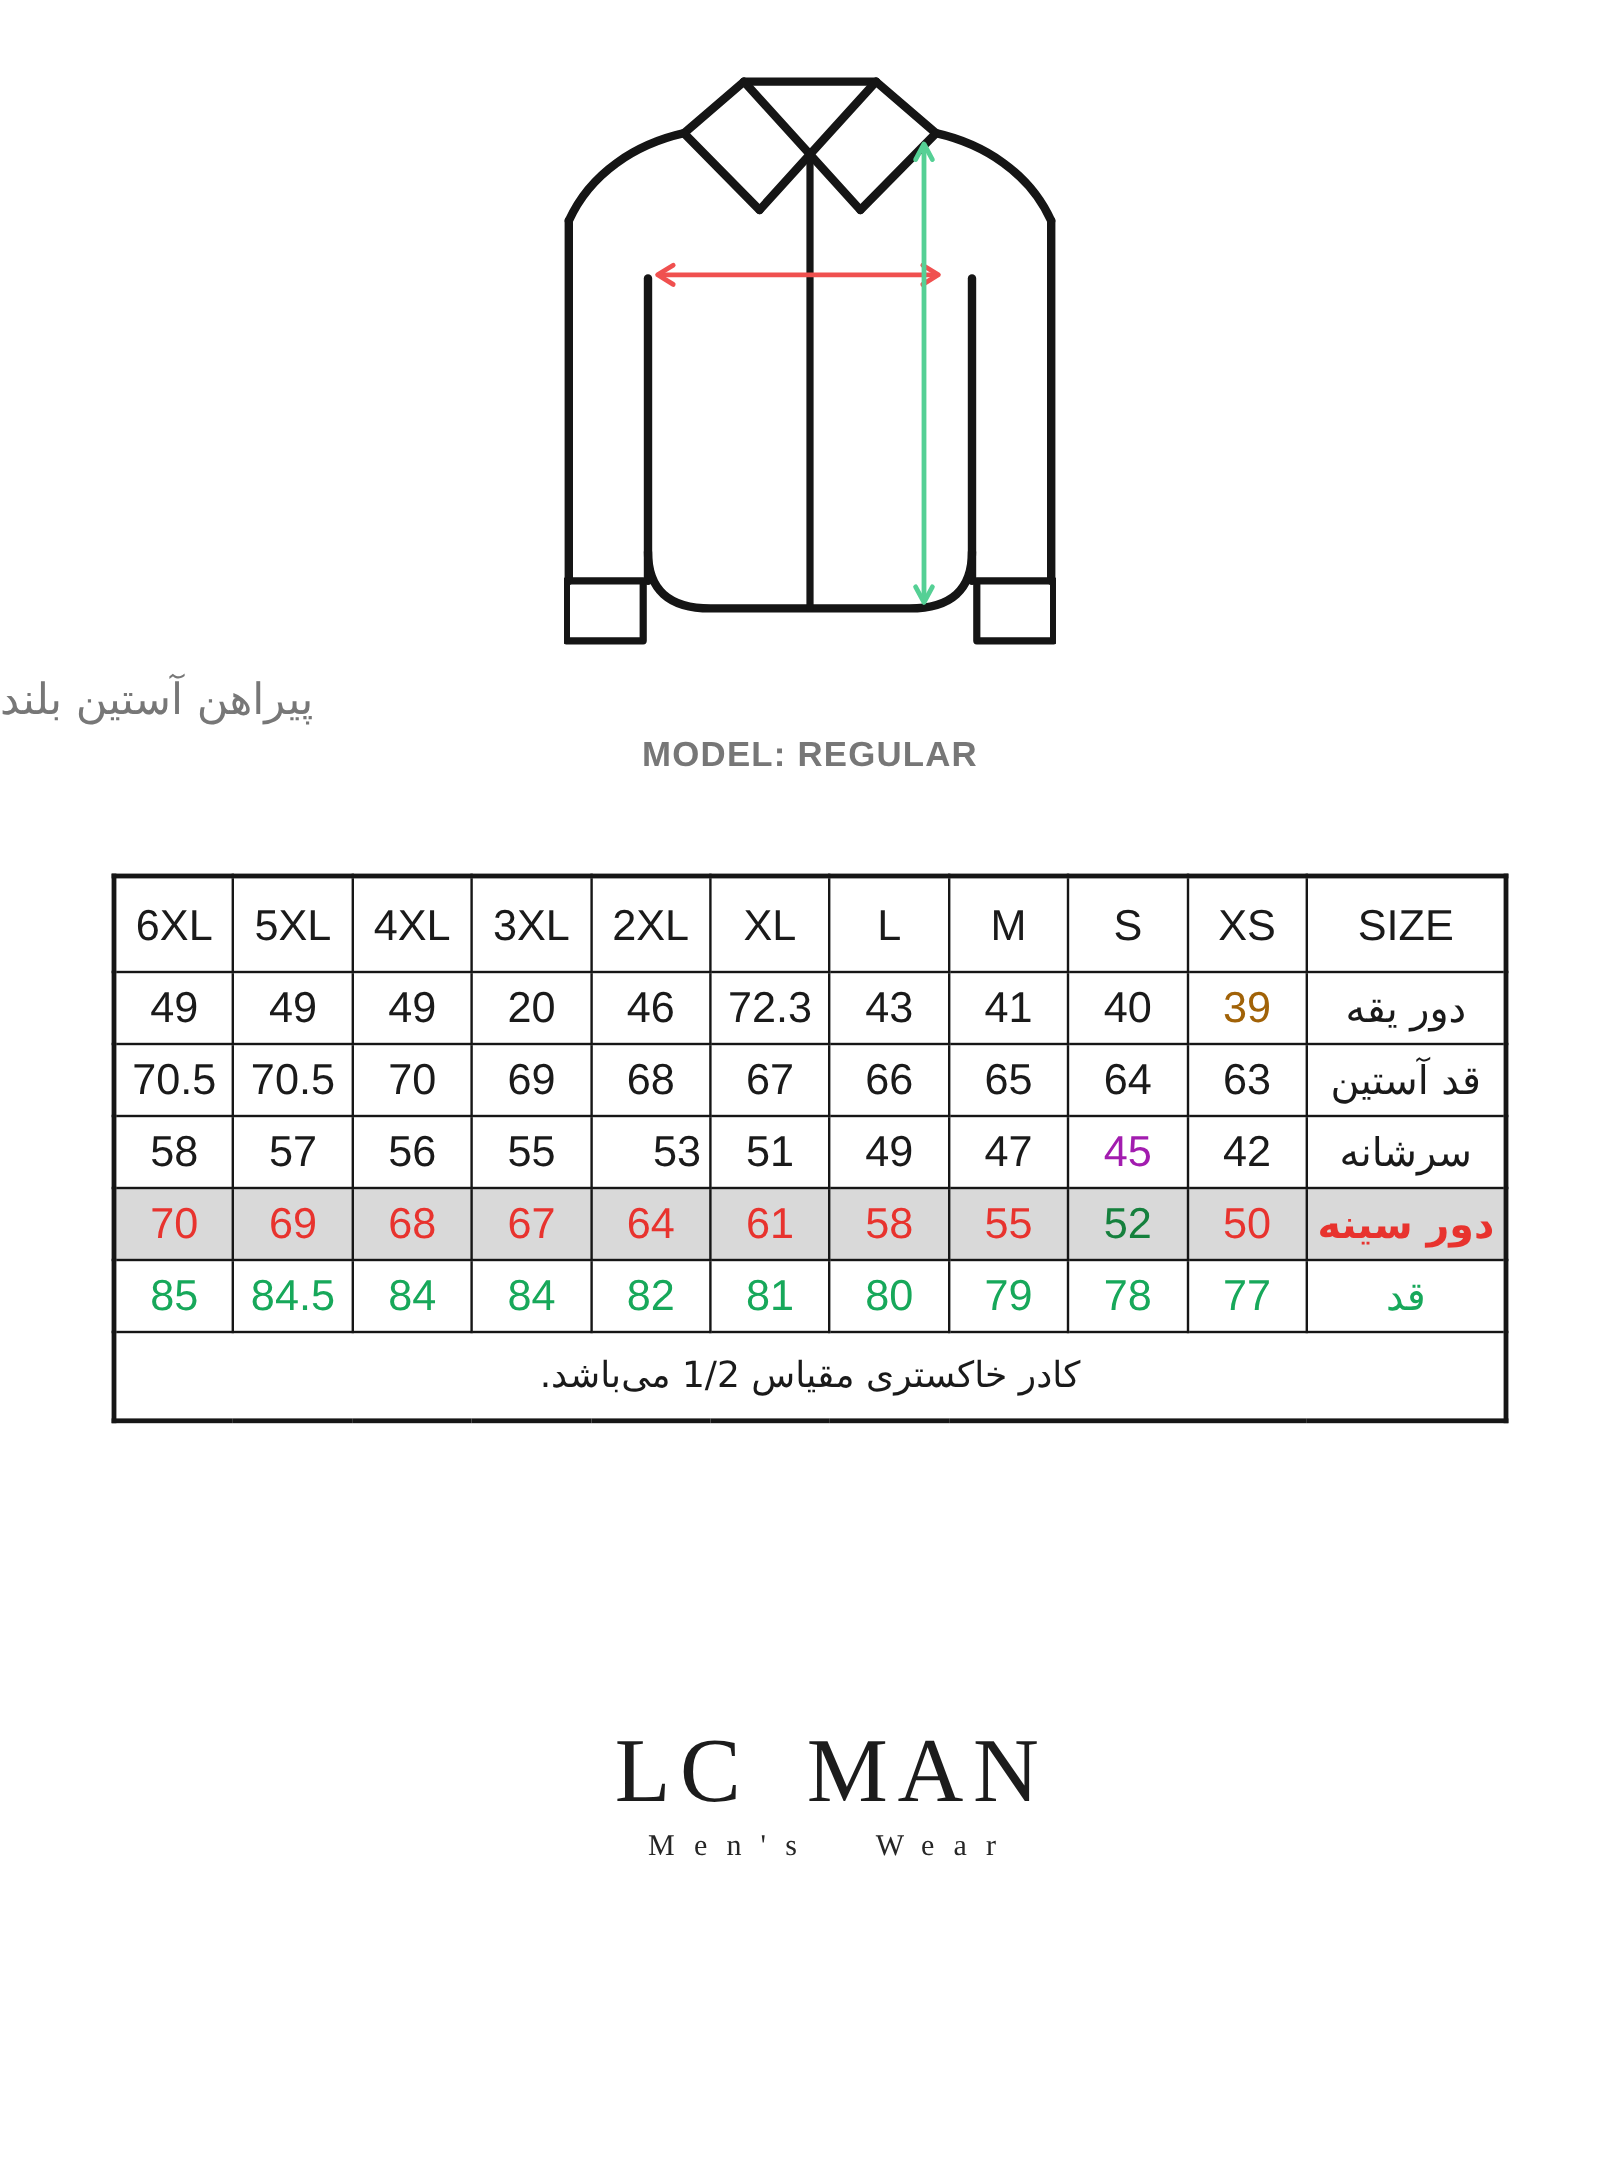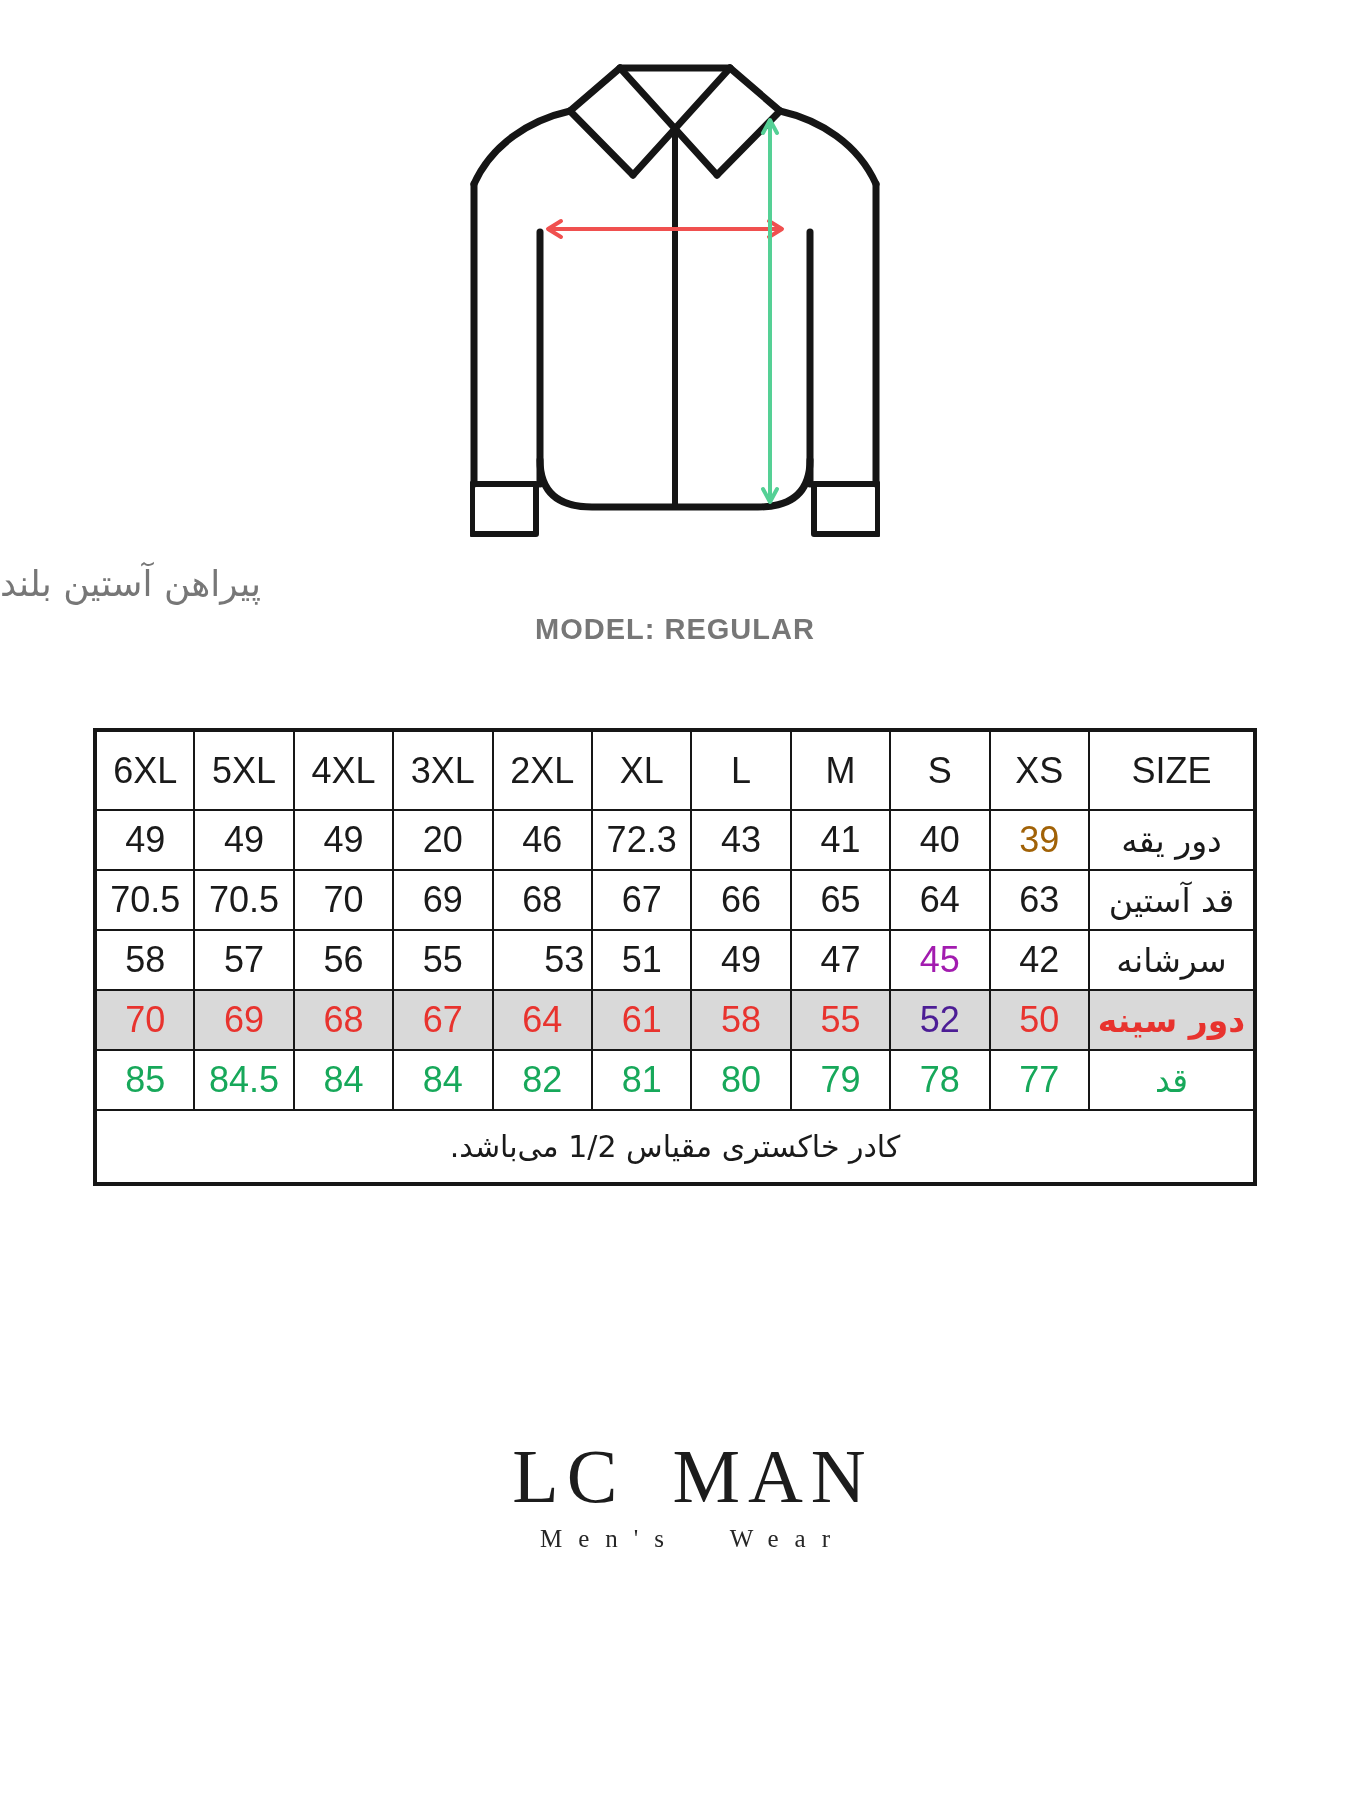--- a/index.html
+++ b/index.html
@@ -197,21 +197,21 @@
         </tr>
         <tr class="data" style="background: rgb(217, 217, 217);">
           <td style="color: rgb(232, 51, 46);">70</td>
           <td style="color: rgb(232, 51, 46);">69</td>
           <td style="color: rgb(232, 51, 46);">68</td>
           <td style="color: rgb(232, 51, 46);">67</td>
           <td style="color: rgb(232, 51, 46);">64</td>
           <td style="color: rgb(232, 51, 46);">61</td>
           <td style="color: rgb(232, 51, 46);">58</td>
           <td style="color: rgb(232, 51, 46);">55</td>
-          <td style="color: #4c1d95;">52</td>
+          <td style="color: #15803d;">52</td>
           <td style="color: rgb(232, 51, 46);">50</td>
           <td class="fa" style="color: rgb(232, 51, 46); font-weight: bold;">دور سینه</td>
         </tr>
         <tr class="data">
           <td style="color: rgb(23, 168, 90); text-align: center;">85</td>
           <td style="color: rgb(23, 168, 90);">84.5</td>
           <td style="color: rgb(23, 168, 90);">84</td>
           <td style="color: rgb(23, 168, 90);">84</td>
           <td style="color: rgb(23, 168, 90);">82</td>
           <td style="color: rgb(23, 168, 90);">81</td>

